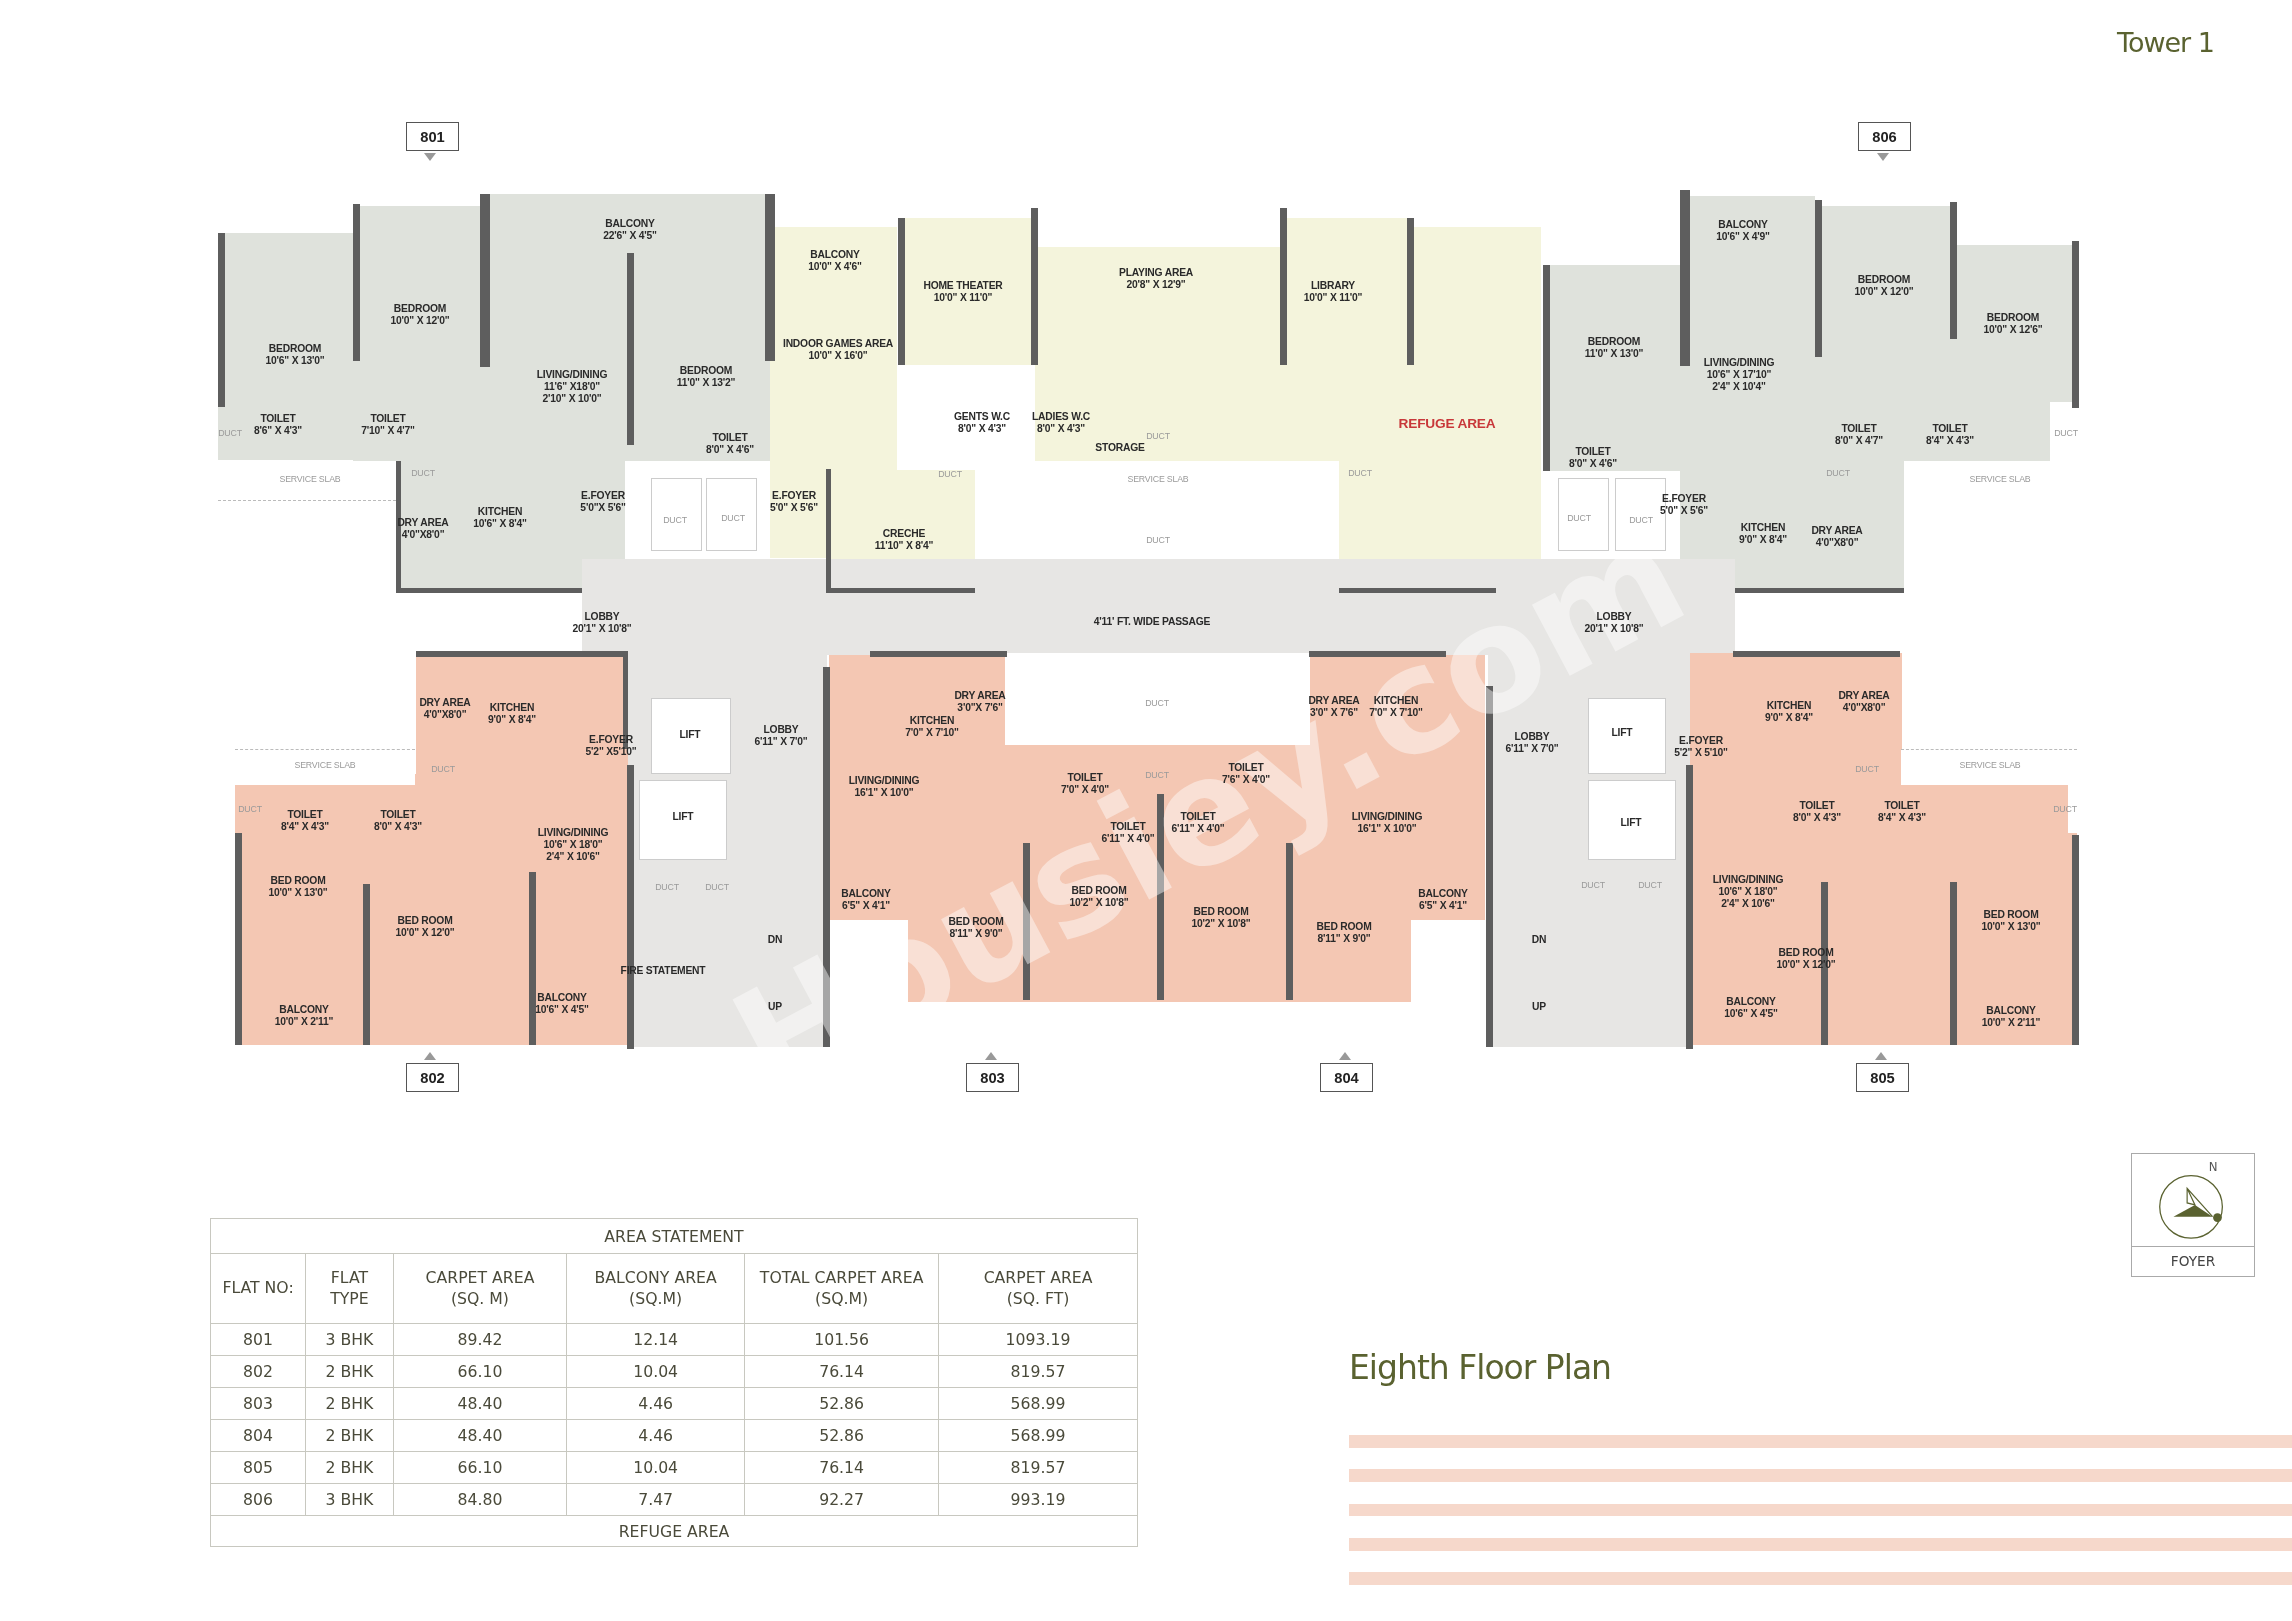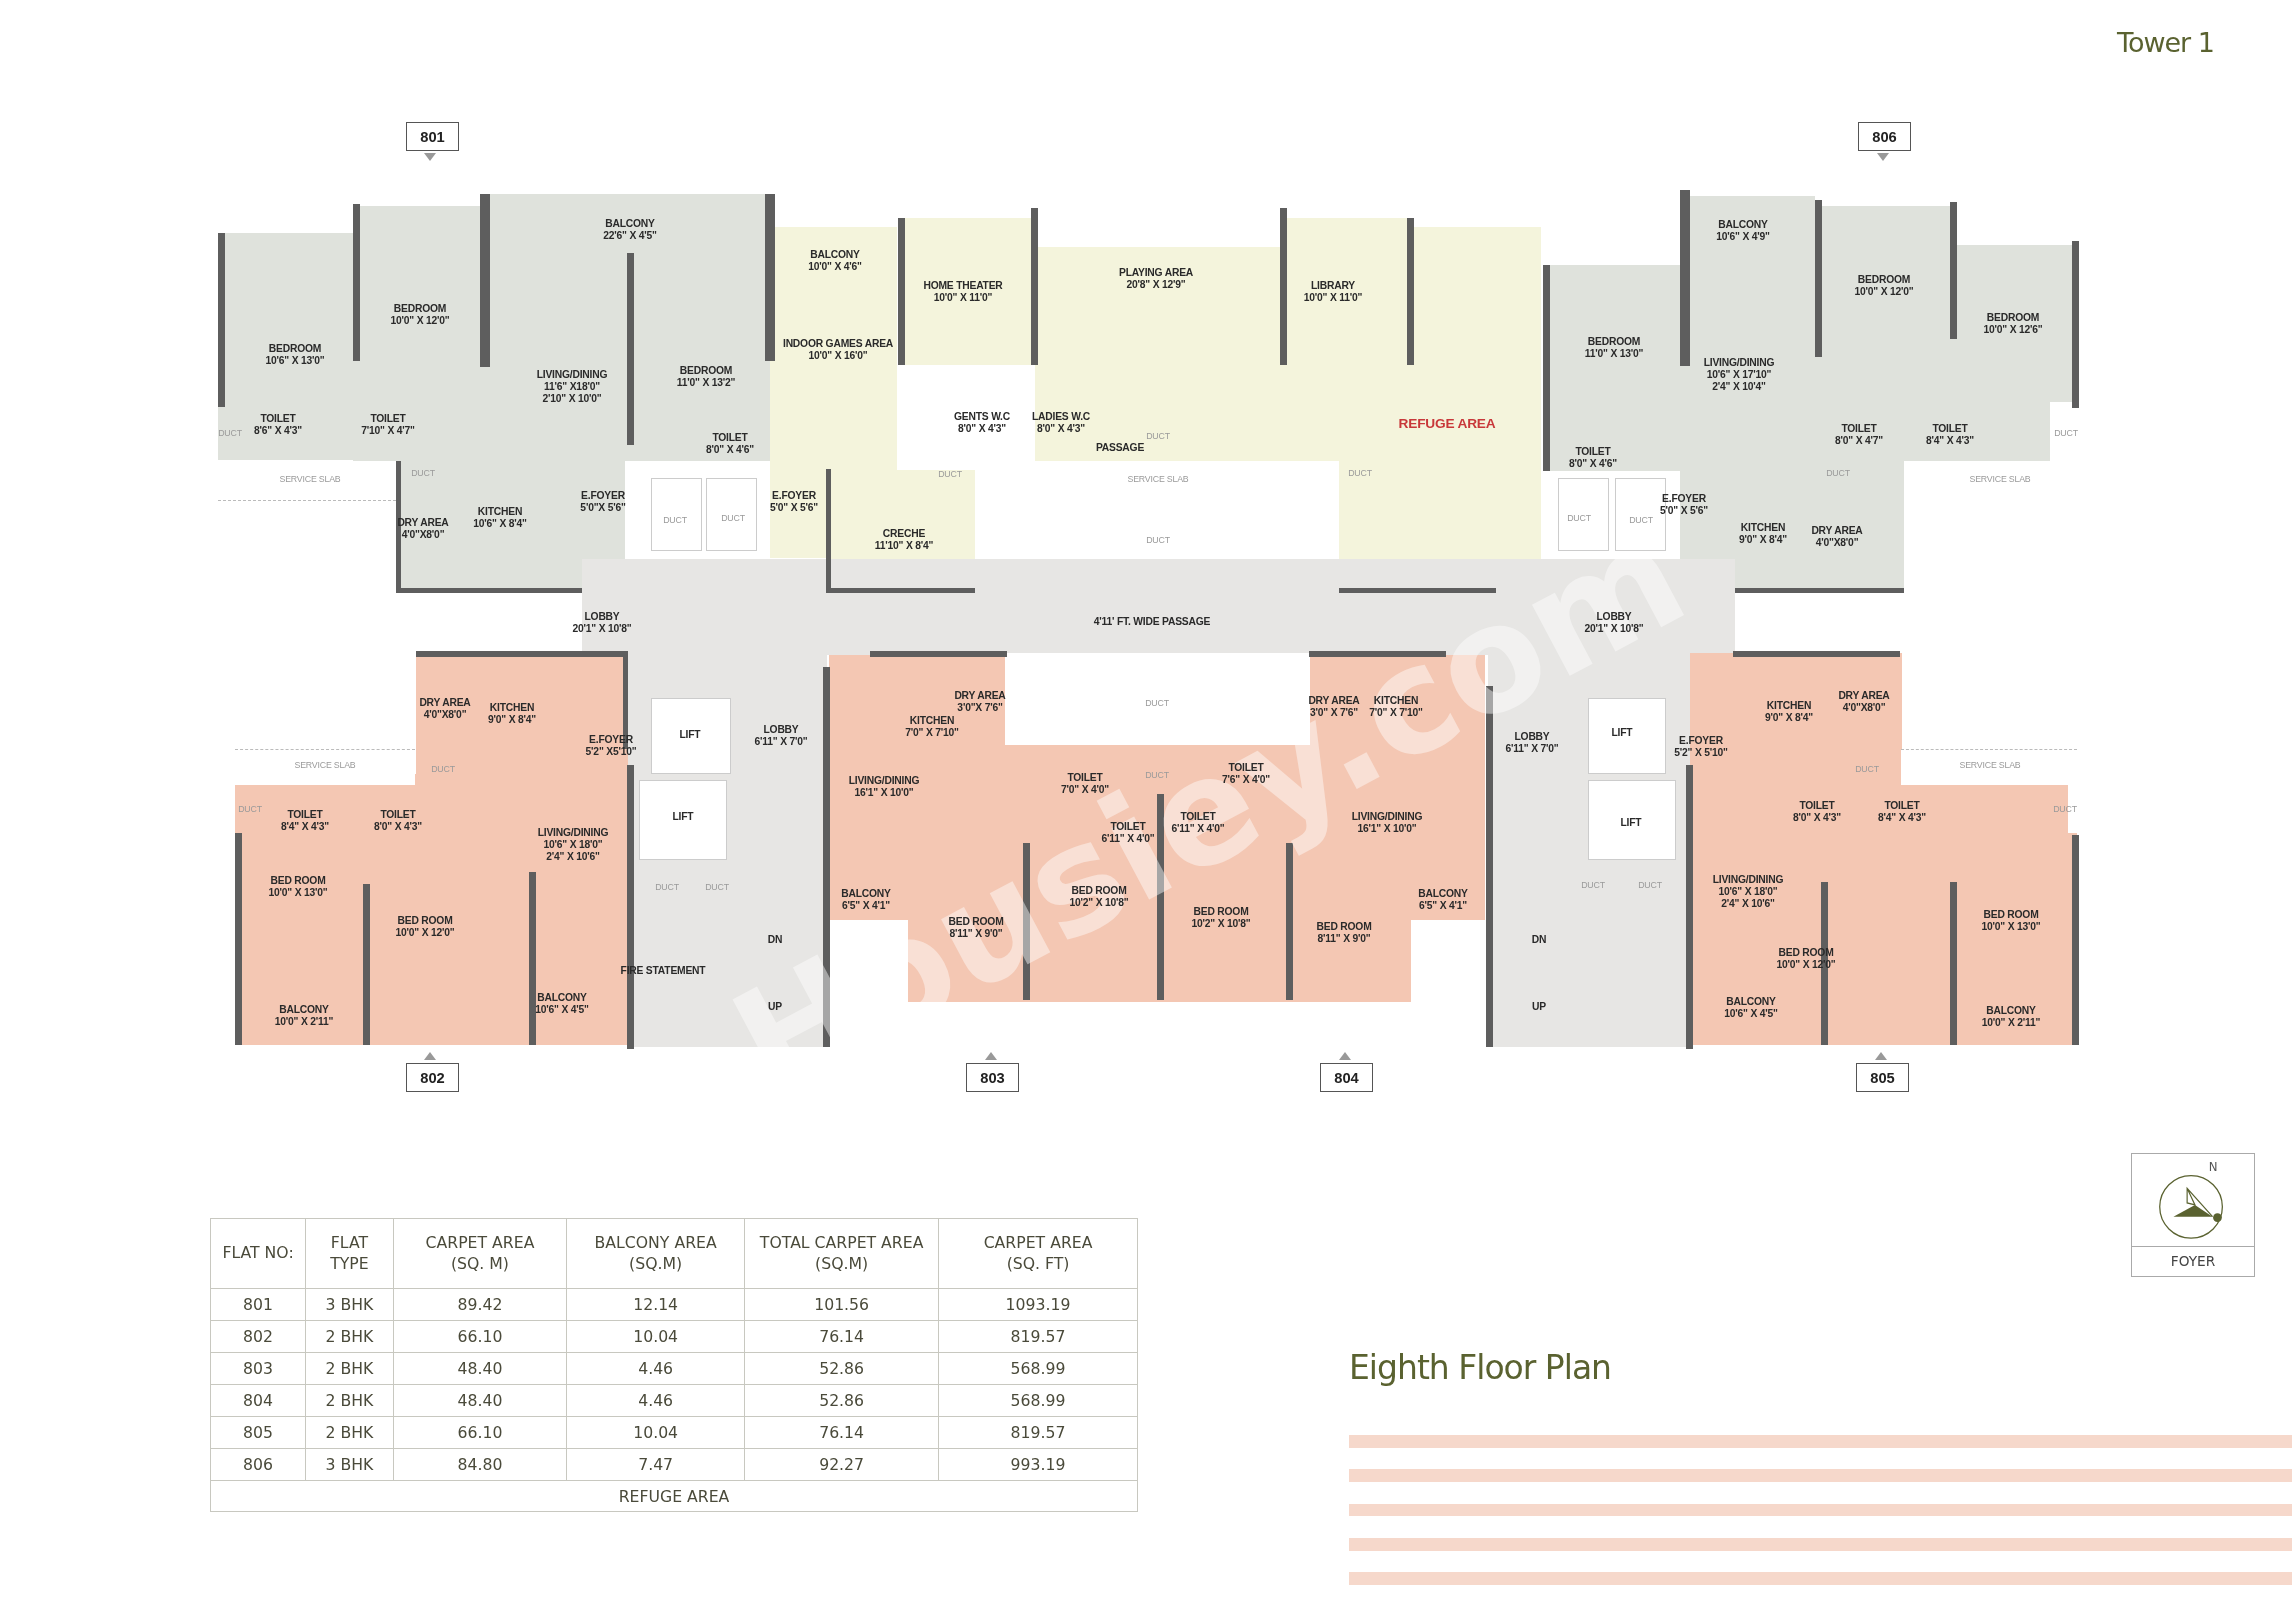--- a/index.html
+++ b/index.html
@@ -204,21 +204,21 @@
       </div>
       <div class="room" style="left:982px;top:423px;">
         <span class="dim">GENTS W.C</span>
         <span class="dim">8'0" X 4'3"</span>
       </div>
       <div class="room" style="left:1061px;top:423px;">
         <span class="dim">LADIES W.C</span>
         <span class="dim">8'0" X 4'3"</span>
       </div>
       <div class="room" style="left:1120px;top:448px;">
-        <span class="dim">PASSAGE</span>
+        <span class="dim">STORAGE</span>
       </div>
       <div class="room" style="left:794px;top:502px;">
         <span class="dim">E.FOYER</span>
         <span class="dim">5'0" X 5'6"</span>
       </div>
       <div class="room" style="left:904px;top:540px;">
         <span class="dim">CRECHE</span>
         <span class="dim">11'10" X 8'4"</span>
       </div>
       <div class="room" style="left:1743px;top:231px;">
@@ -490,20 +490,23 @@
       <div class="arrow up" style="left:985px;top:1052px;"></div>
       <div class="flag" style="left:1320px;top:1063px;">804</div>
       <div class="arrow up" style="left:1339px;top:1052px;"></div>
       <div class="flag" style="left:1856px;top:1063px;">805</div>
       <div class="arrow up" style="left:1875px;top:1052px;"></div>
     </div>
 </div>
 
 <table class="area-table">
   <thead>
+    <tr>
+        <th colspan="6" class="hdr-title">AREA STATEMENT</th>
+      </tr>
     <tr class="col-hdr" id="col-hdr-row">
         <th style="width: 98px;">
           <div>FLAT NO:</div>
         </th>
         <th style="width: 90px;">
           <div>FLAT</div>
           <div>TYPE</div>
         </th>
         <th style="width: 180px;">
           <div>CARPET AREA</div>

